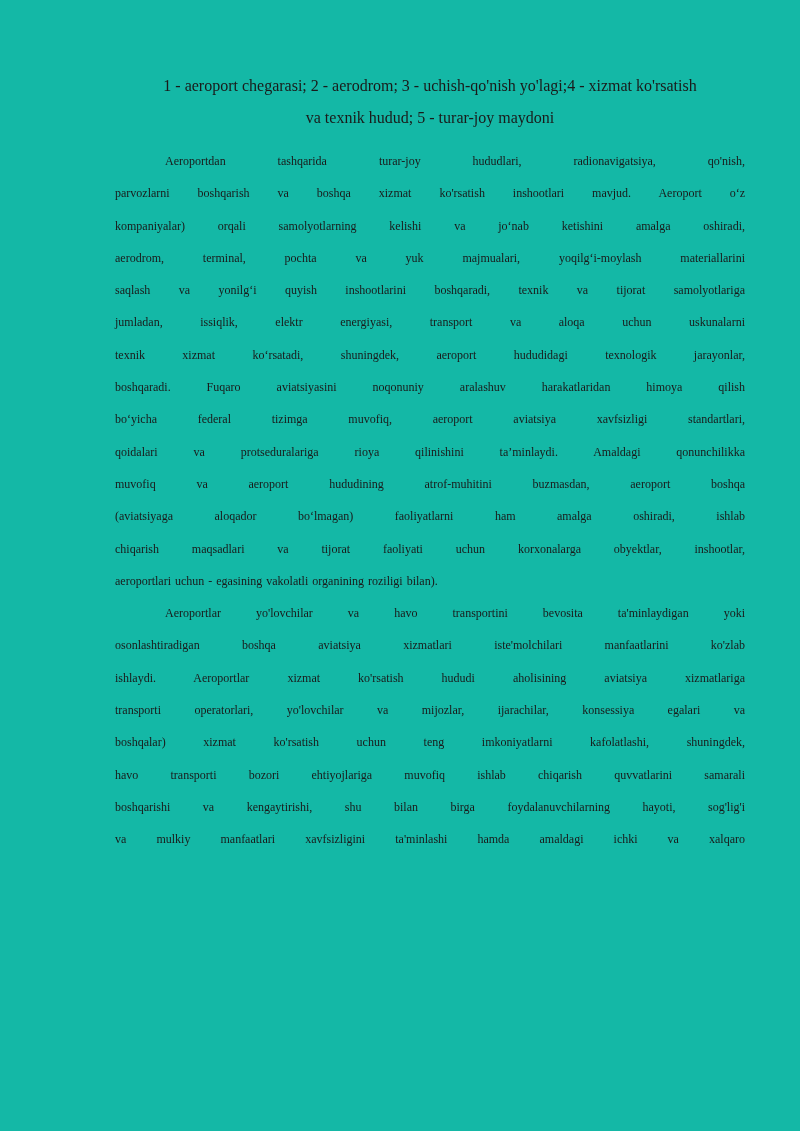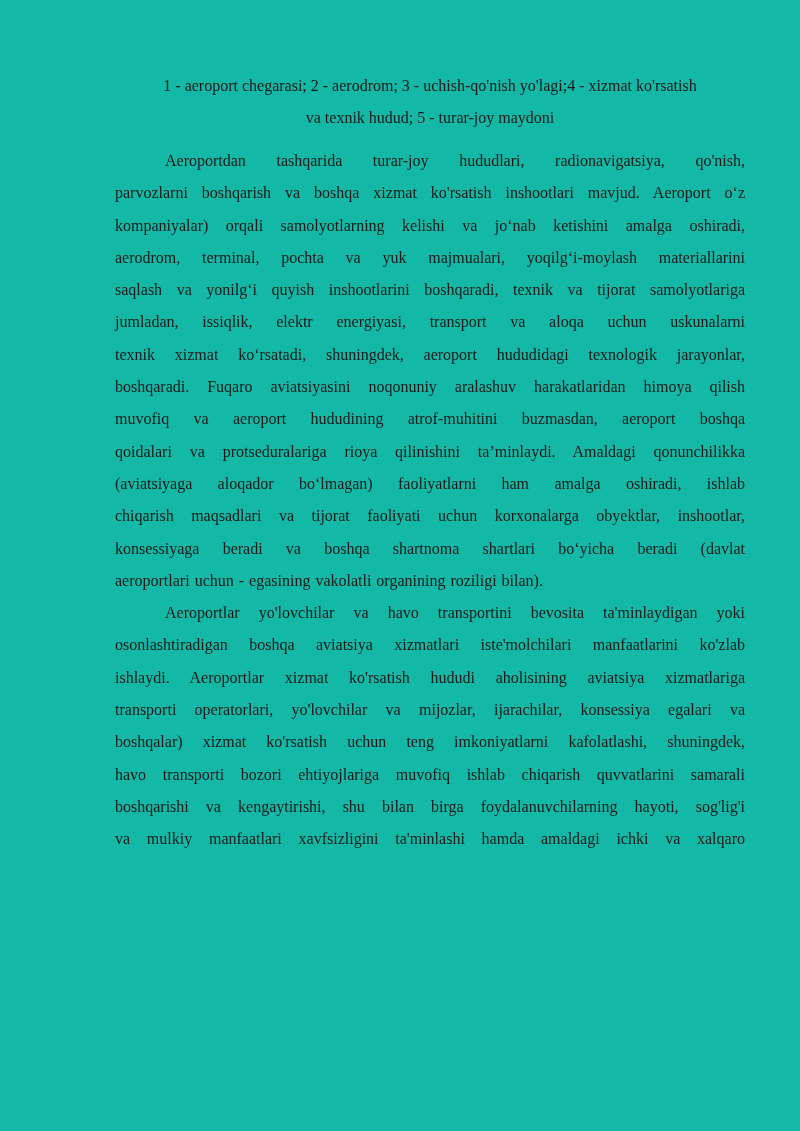--- a/index.html
+++ b/index.html
@@ -20,21 +20,21 @@
     position: absolute;
     left: 115px;
     top: 70px;
     width: 630px;
   }
   .caption {
     font-size: 16px;
     line-height: 32px;
   }
   .para {
-    font-size: 16px;
+    font-size: 12px;
     line-height: 32.3px;
   }
   .para-1 { margin-top: 11px; }
   .para-2 { margin-top: 0; }
   .tline {
     text-align: justify;
     text-align-last: justify;
     word-spacing: 1px;
   }
   .tline.center {
@@ -56,25 +56,25 @@
       </div>
     <div class="para para-1">
         <div class="tline indent">Aeroportdan tashqarida turar-joy hududlari, radionavigatsiya, qo'nish,</div>
         <div class="tline">parvozlarni boshqarish va boshqa xizmat ko'rsatish inshootlari mavjud. Aeroport o‘z</div>
         <div class="tline">kompaniyalar) orqali samolyotlarning kelishi va jo‘nab ketishini amalga oshiradi,</div>
         <div class="tline">aerodrom, terminal, pochta va yuk majmualari, yoqilg‘i-moylash materiallarini</div>
         <div class="tline">saqlash va yonilg‘i quyish inshootlarini boshqaradi, texnik va tijorat samolyotlariga</div>
         <div class="tline">jumladan, issiqlik, elektr energiyasi, transport va aloqa uchun uskunalarni</div>
         <div class="tline">texnik xizmat ko‘rsatadi, shuningdek, aeroport hududidagi texnologik jarayonlar,</div>
         <div class="tline">boshqaradi. Fuqaro aviatsiyasini noqonuniy aralashuv harakatlaridan himoya qilish</div>
+        <div class="tline">bo‘yicha federal tizimga muvofiq, aeroport aviatsiya xavfsizligi standartlari,</div>
+        <div class="tline">qoidalari va protseduralariga rioya qilinishini ta’minlaydi. Amaldagi qonunchilikka</div>
         <div class="tline">muvofiq va aeroport hududining atrof-muhitini buzmasdan, aeroport boshqa</div>
-        <div class="tline">qoidalari va protseduralariga rioya qilinishini ta’minlaydi. Amaldagi qonunchilikka</div>
         <div class="tline">(aviatsiyaga aloqador bo‘lmagan) faoliyatlarni ham amalga oshiradi, ishlab</div>
         <div class="tline">chiqarish maqsadlari va tijorat faoliyati uchun korxonalarga obyektlar, inshootlar,</div>
-        <div class="tline">konsessiyaga beradi va boshqa shartnoma shartlari bo‘yicha beradi (davlat</div>
         <div class="tline endleft">aeroportlari uchun - egasining vakolatli organining roziligi bilan).</div>
       </div>
     <div class="para para-2">
         <div class="tline indent">Aeroportlar yo'lovchilar va havo transportini bevosita ta'minlaydigan yoki</div>
         <div class="tline">osonlashtiradigan boshqa aviatsiya xizmatlari iste'molchilari manfaatlarini ko'zlab</div>
         <div class="tline">ishlaydi. Aeroportlar xizmat ko'rsatish hududi aholisining aviatsiya xizmatlariga</div>
         <div class="tline">transporti operatorlari, yo'lovchilar va mijozlar, ijarachilar, konsessiya egalari va</div>
         <div class="tline">boshqalar) xizmat ko'rsatish uchun teng imkoniyatlarni kafolatlashi, shuningdek,</div>
         <div class="tline">havo transporti bozori ehtiyojlariga muvofiq ishlab chiqarish quvvatlarini samarali</div>
         <div class="tline">boshqarishi va kengaytirishi, shu bilan birga foydalanuvchilarning hayoti, sog'lig'i</div>

